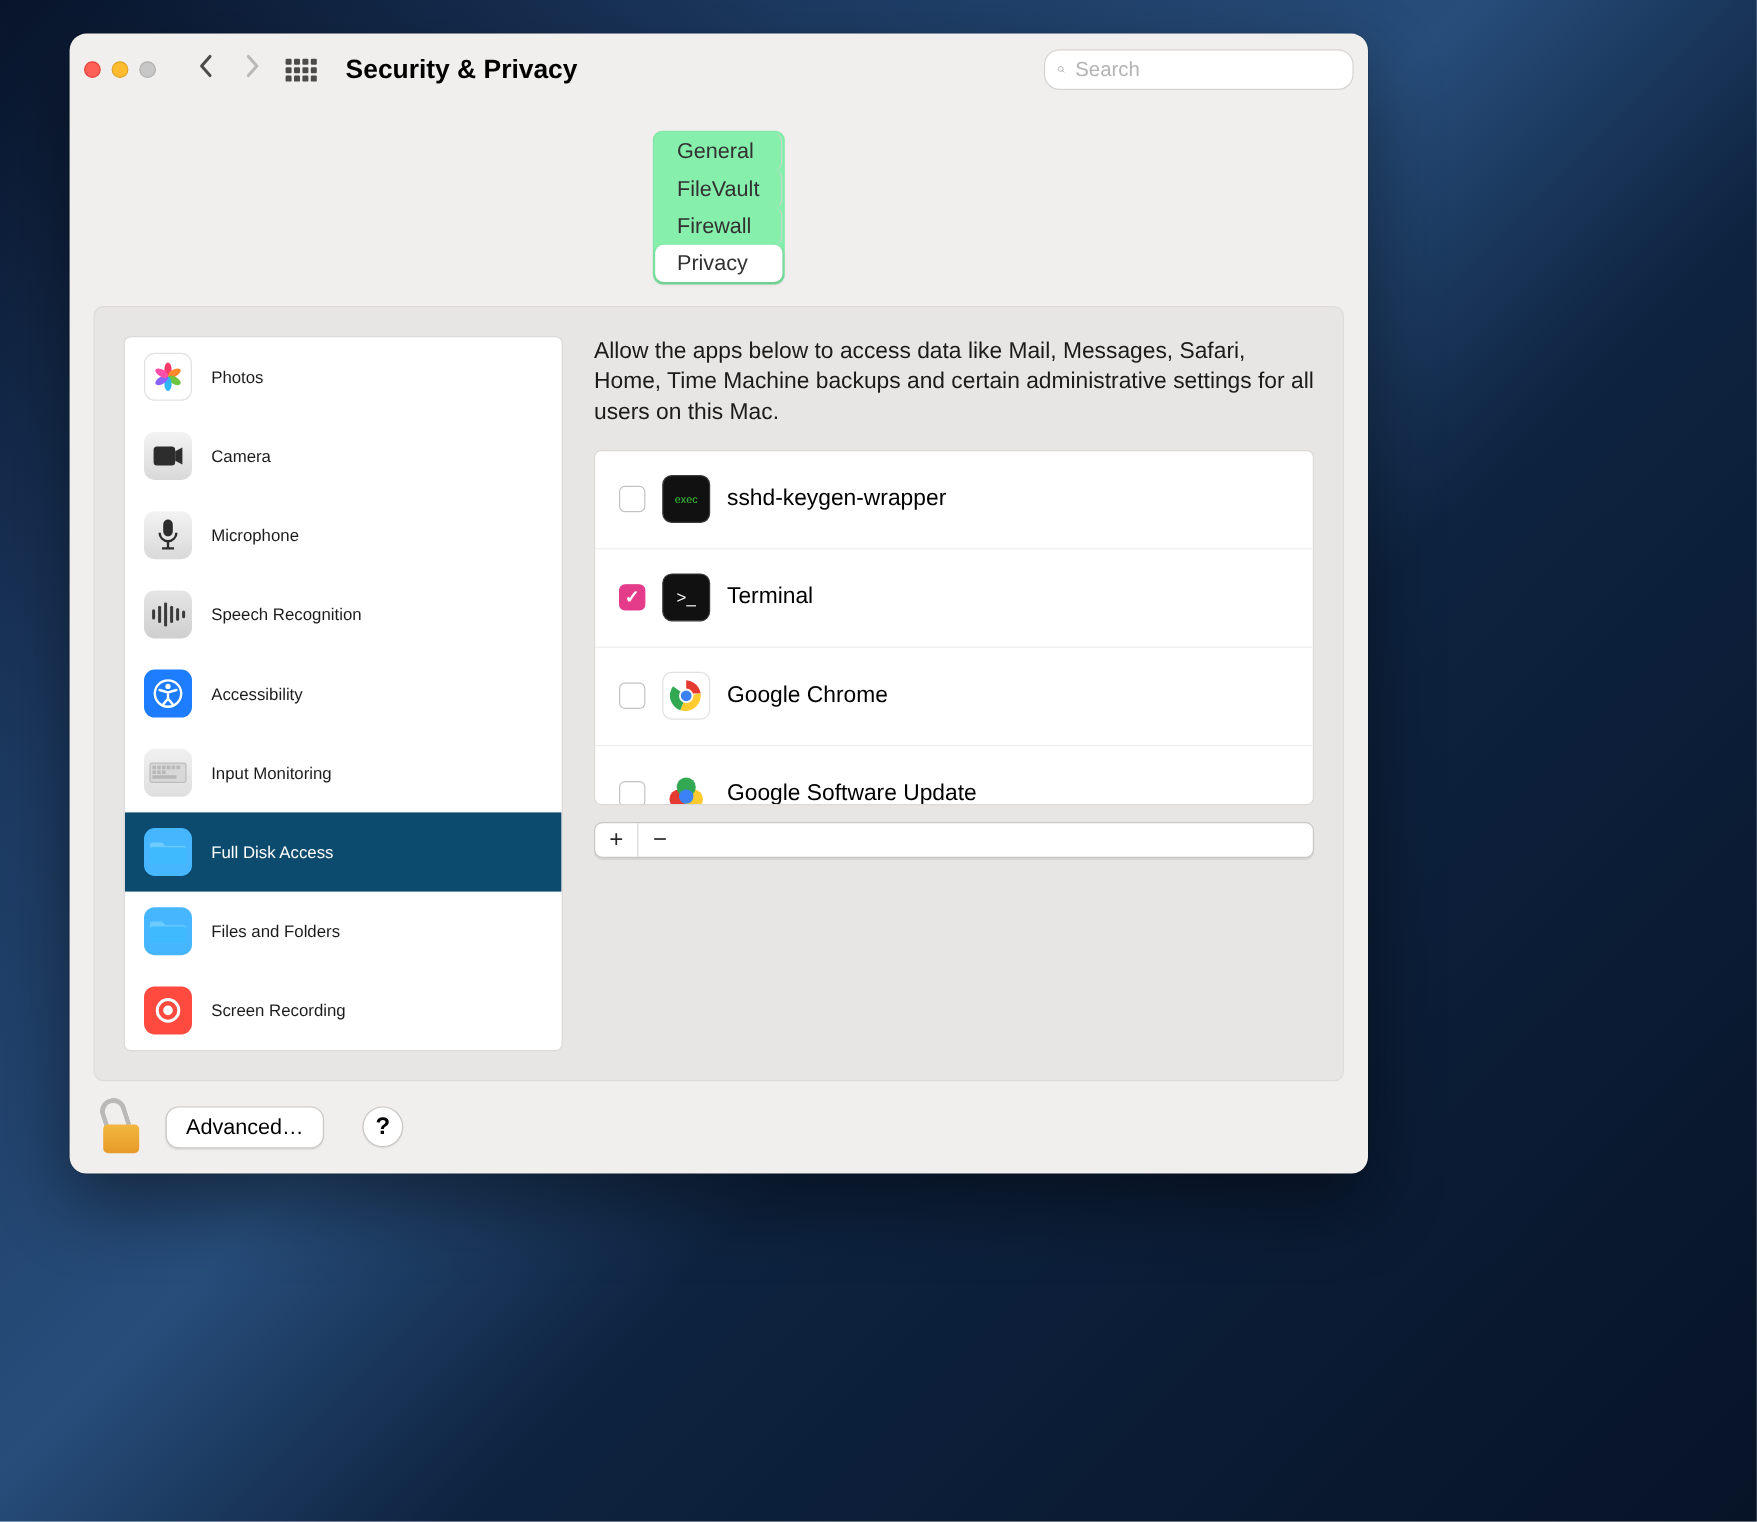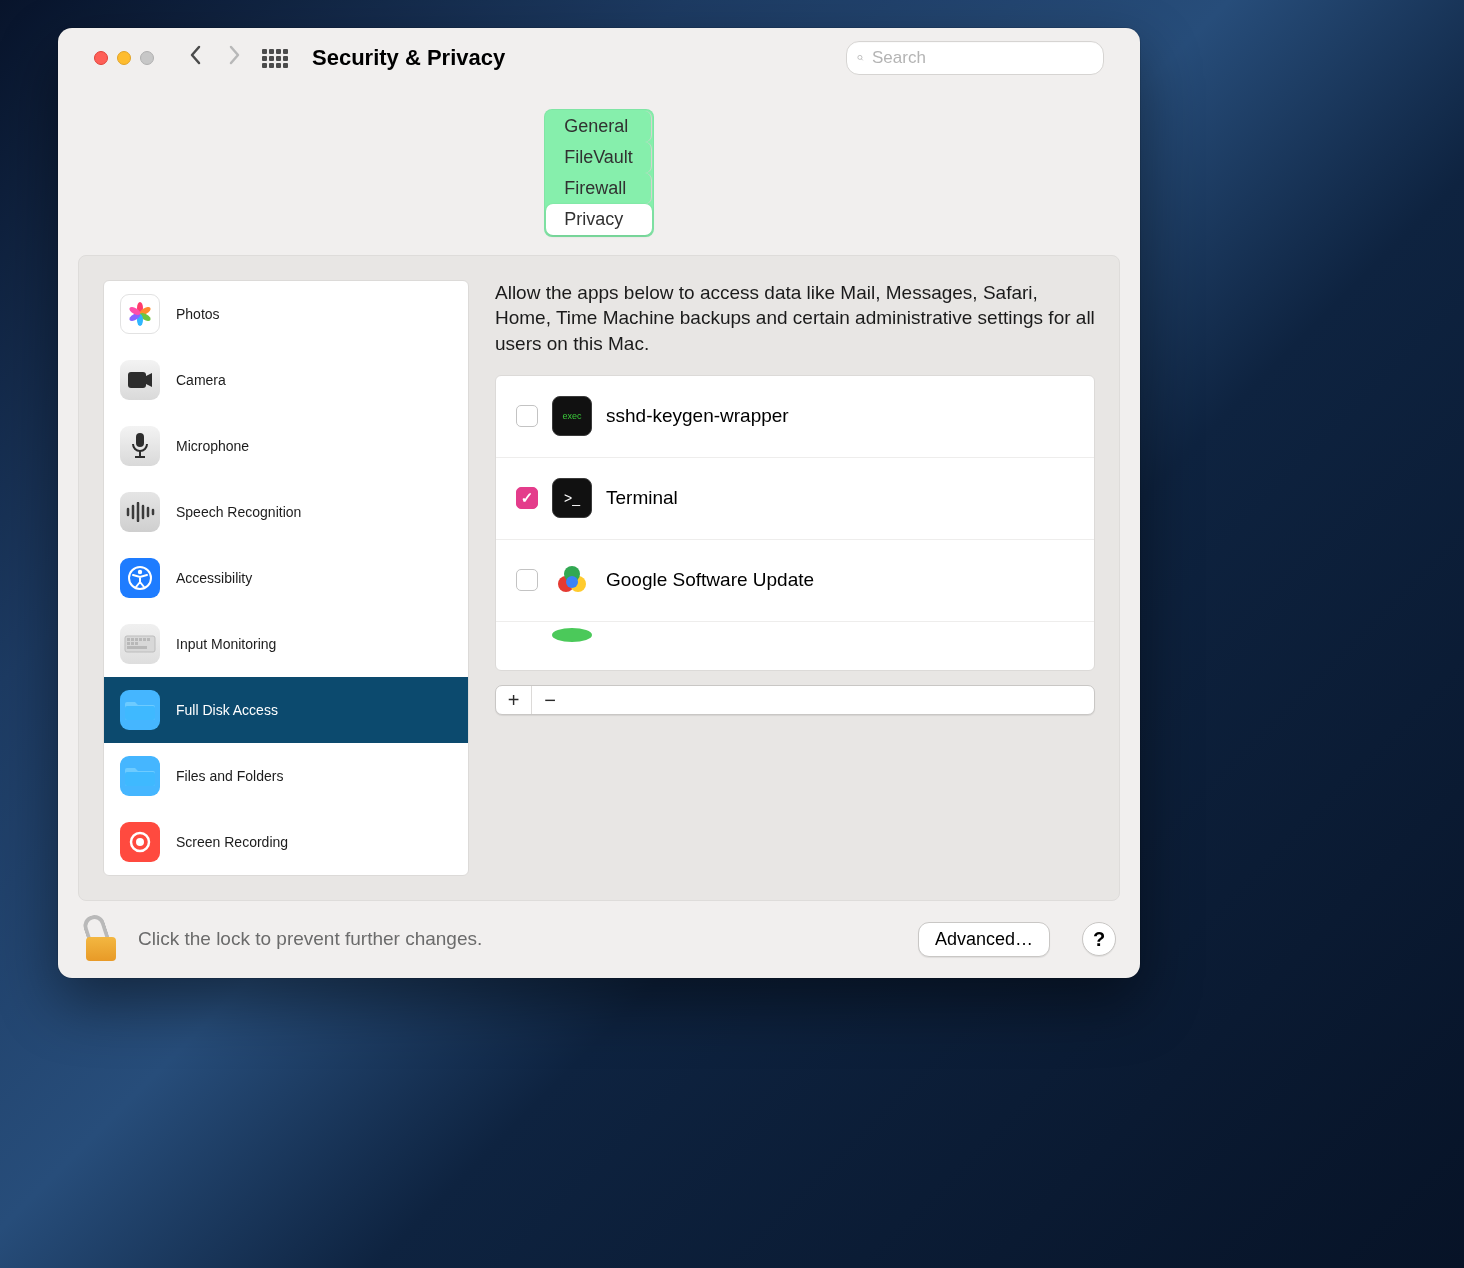--- a/index.html
+++ b/index.html
@@ -19,21 +19,21 @@
     background: #f1efee;
     border-radius: 14px;
     box-shadow: 0 25px 60px rgba(0,0,0,.45), 0 0 0 1px rgba(0,0,0,.1);
     display: flex; flex-direction: column;
     overflow: hidden;
   }
   
   .toolbar {
     height: 74px;
     display: flex; align-items: center;
-    padding: 0 36px;
+    padding: 0 12px;
     gap: 10px;
   }
   .traffic { display:flex; gap:9px; margin-right:18px; }
   .dot { width:14px; height:14px; border-radius:50%; }
   .dot.red{background:#fe5f57;border:1px solid #e14239;}
   .dot.yellow{background:#febc2e;border:1px solid #e1a327;}
   .dot.green{background:#c7c7c7;border:1px solid #b0b0b0;}
   .navbtn { width:28px; text-align:center; color:#888; font-size:22px; cursor:default;}
   .navbtn.active{color:#4b4b4b;}
   .grid-icon { width:26px; display:flex; flex-wrap:wrap; gap:2px; margin:0 10px 0 4px; cursor:default;}
@@ -356,20 +356,34 @@
             </div>
             <div class="approw">
               <div class="chk checked"></div>
               <div class="appicon term-ic">
                   <span>&gt;_</span>
                 </div>
               <span>Terminal</span>
             </div>
             <div class="approw">
               <div class="chk"></div>
+              <div class="appicon chrome-ic">
+                <svg width="30" height="30" viewBox="0 0 30 30">
+                    <circle cx="15" cy="15" r="13" fill="#fff"></circle>
+                    <path d="M15 2 A13 13 0 0 1 27 13 L15 13 Z" fill="#e53a32"></path>
+                    <path d="M27 13 A13 13 0 0 1 10 27 L15 15 Z" fill="#ffcb2e"></path>
+                    <path d="M10 27 A13 13 0 0 1 4 7 L15 15 Z" fill="#32a852"></path>
+                    <circle cx="15" cy="15" r="6" fill="#fff"></circle>
+                    <circle cx="15" cy="15" r="4.5" fill="#3b82f6"></circle>
+                  </svg>
+              </div>
+              <span>Google Chrome</span>
+            </div>
+            <div class="approw">
+              <div class="chk"></div>
               <div class="appicon" style="background:transparent">
                 <svg width="36" height="36" viewBox="0 0 36 36">
                     <circle cx="12" cy="22" r="8" fill="#e53a32"></circle>
                     <circle cx="24" cy="22" r="8" fill="#ffcb2e"></circle>
                     <circle cx="18" cy="12" r="8" fill="#32a852"></circle>
                     <circle cx="18" cy="20" r="6" fill="#3b82f6"></circle>
                   </svg>
               </div>
               <span>Google Software Update</span>
             </div>
@@ -386,17 +400,16 @@
         </div>
       </div>
     </div>
   </div>
 
   <div class="footer">
     <div class="lockicon">
       <div class="shackle"></div>
         <div class="body"></div>
     </div>
-    <div class="locktext">Click the lock to prevent further changes.</div>
     <button class="btn">Advanced…</button>
     <div class="helpbtn">?</div>
   </div>
 </div>
 
 </body></html>

